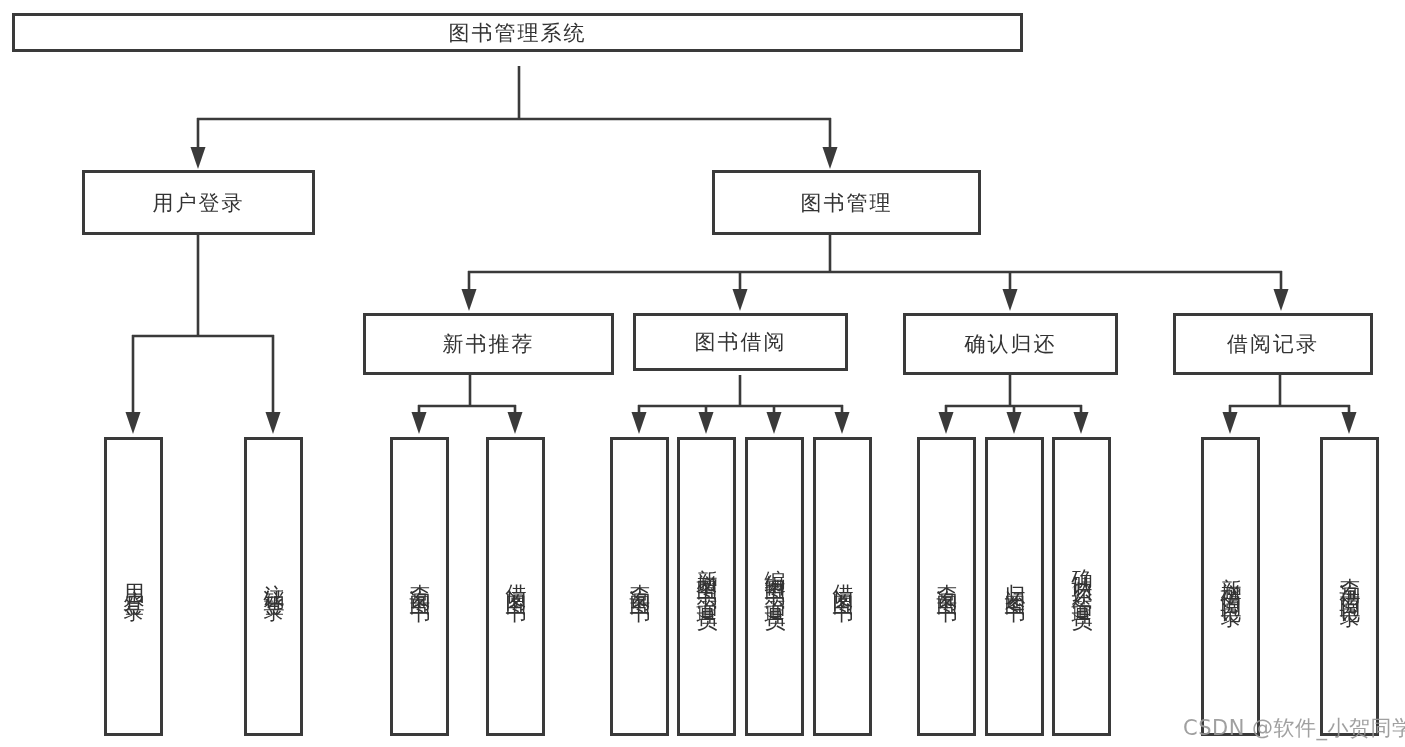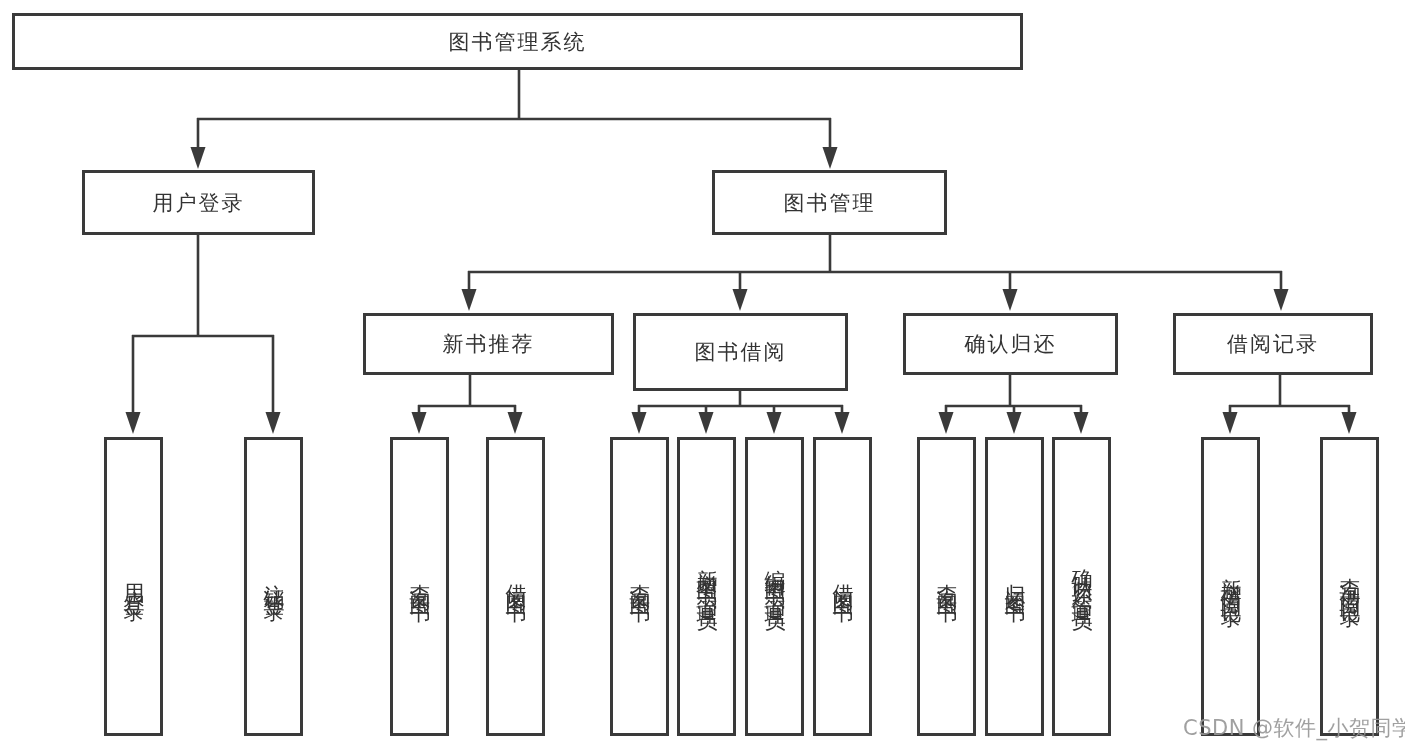--- a/index.html
+++ b/index.html
@@ -36,27 +36,27 @@
   .v-node .vlabel {
     writing-mode: vertical-rl;
     text-orientation: mixed;
     font-size: 21px;
     letter-spacing: 6px;
     line-height: 1.1;
     white-space: nowrap;
   }
 
   
-  #n-root   { left: 12px;  top: 13px;  width: 1011px; height: 57px; }
+  #n-root   { left: 12px;  top: 13px;  width: 1011px; height: 39px; }
   
   #n-user-login { left: 82px;  top: 170px; width: 233px; height: 65px; }
-  #n-book-mgmt  { left: 712px; top: 170px; width: 235px; height: 65px; }
+  #n-book-mgmt  { left: 712px; top: 170px; width: 269px; height: 65px; }
   
   #n-new-book-rec   { left: 363px;  top: 313px; width: 251px; height: 62px; }
-  #n-book-borrow    { left: 633px;  top: 313px; width: 215px; height: 78px; }
+  #n-book-borrow    { left: 633px;  top: 313px; width: 215px; height: 58px; }
   #n-current-borrow { left: 903px;  top: 313px; width: 215px; height: 62px; }
   #n-borrow-record  { left: 1173px; top: 313px; width: 200px; height: 62px; }
   
   .leaf { top: 437px; width: 59px; height: 299px; }
   #n-leaf-user-login { left: 104px; }
   #n-leaf-logout     { left: 244px; }
   #n-rec-query   { left: 390px; }
   #n-rec-borrow  { left: 486px; }
   #n-bb-query    { left: 610px; }
   #n-bb-add      { left: 677px; }

